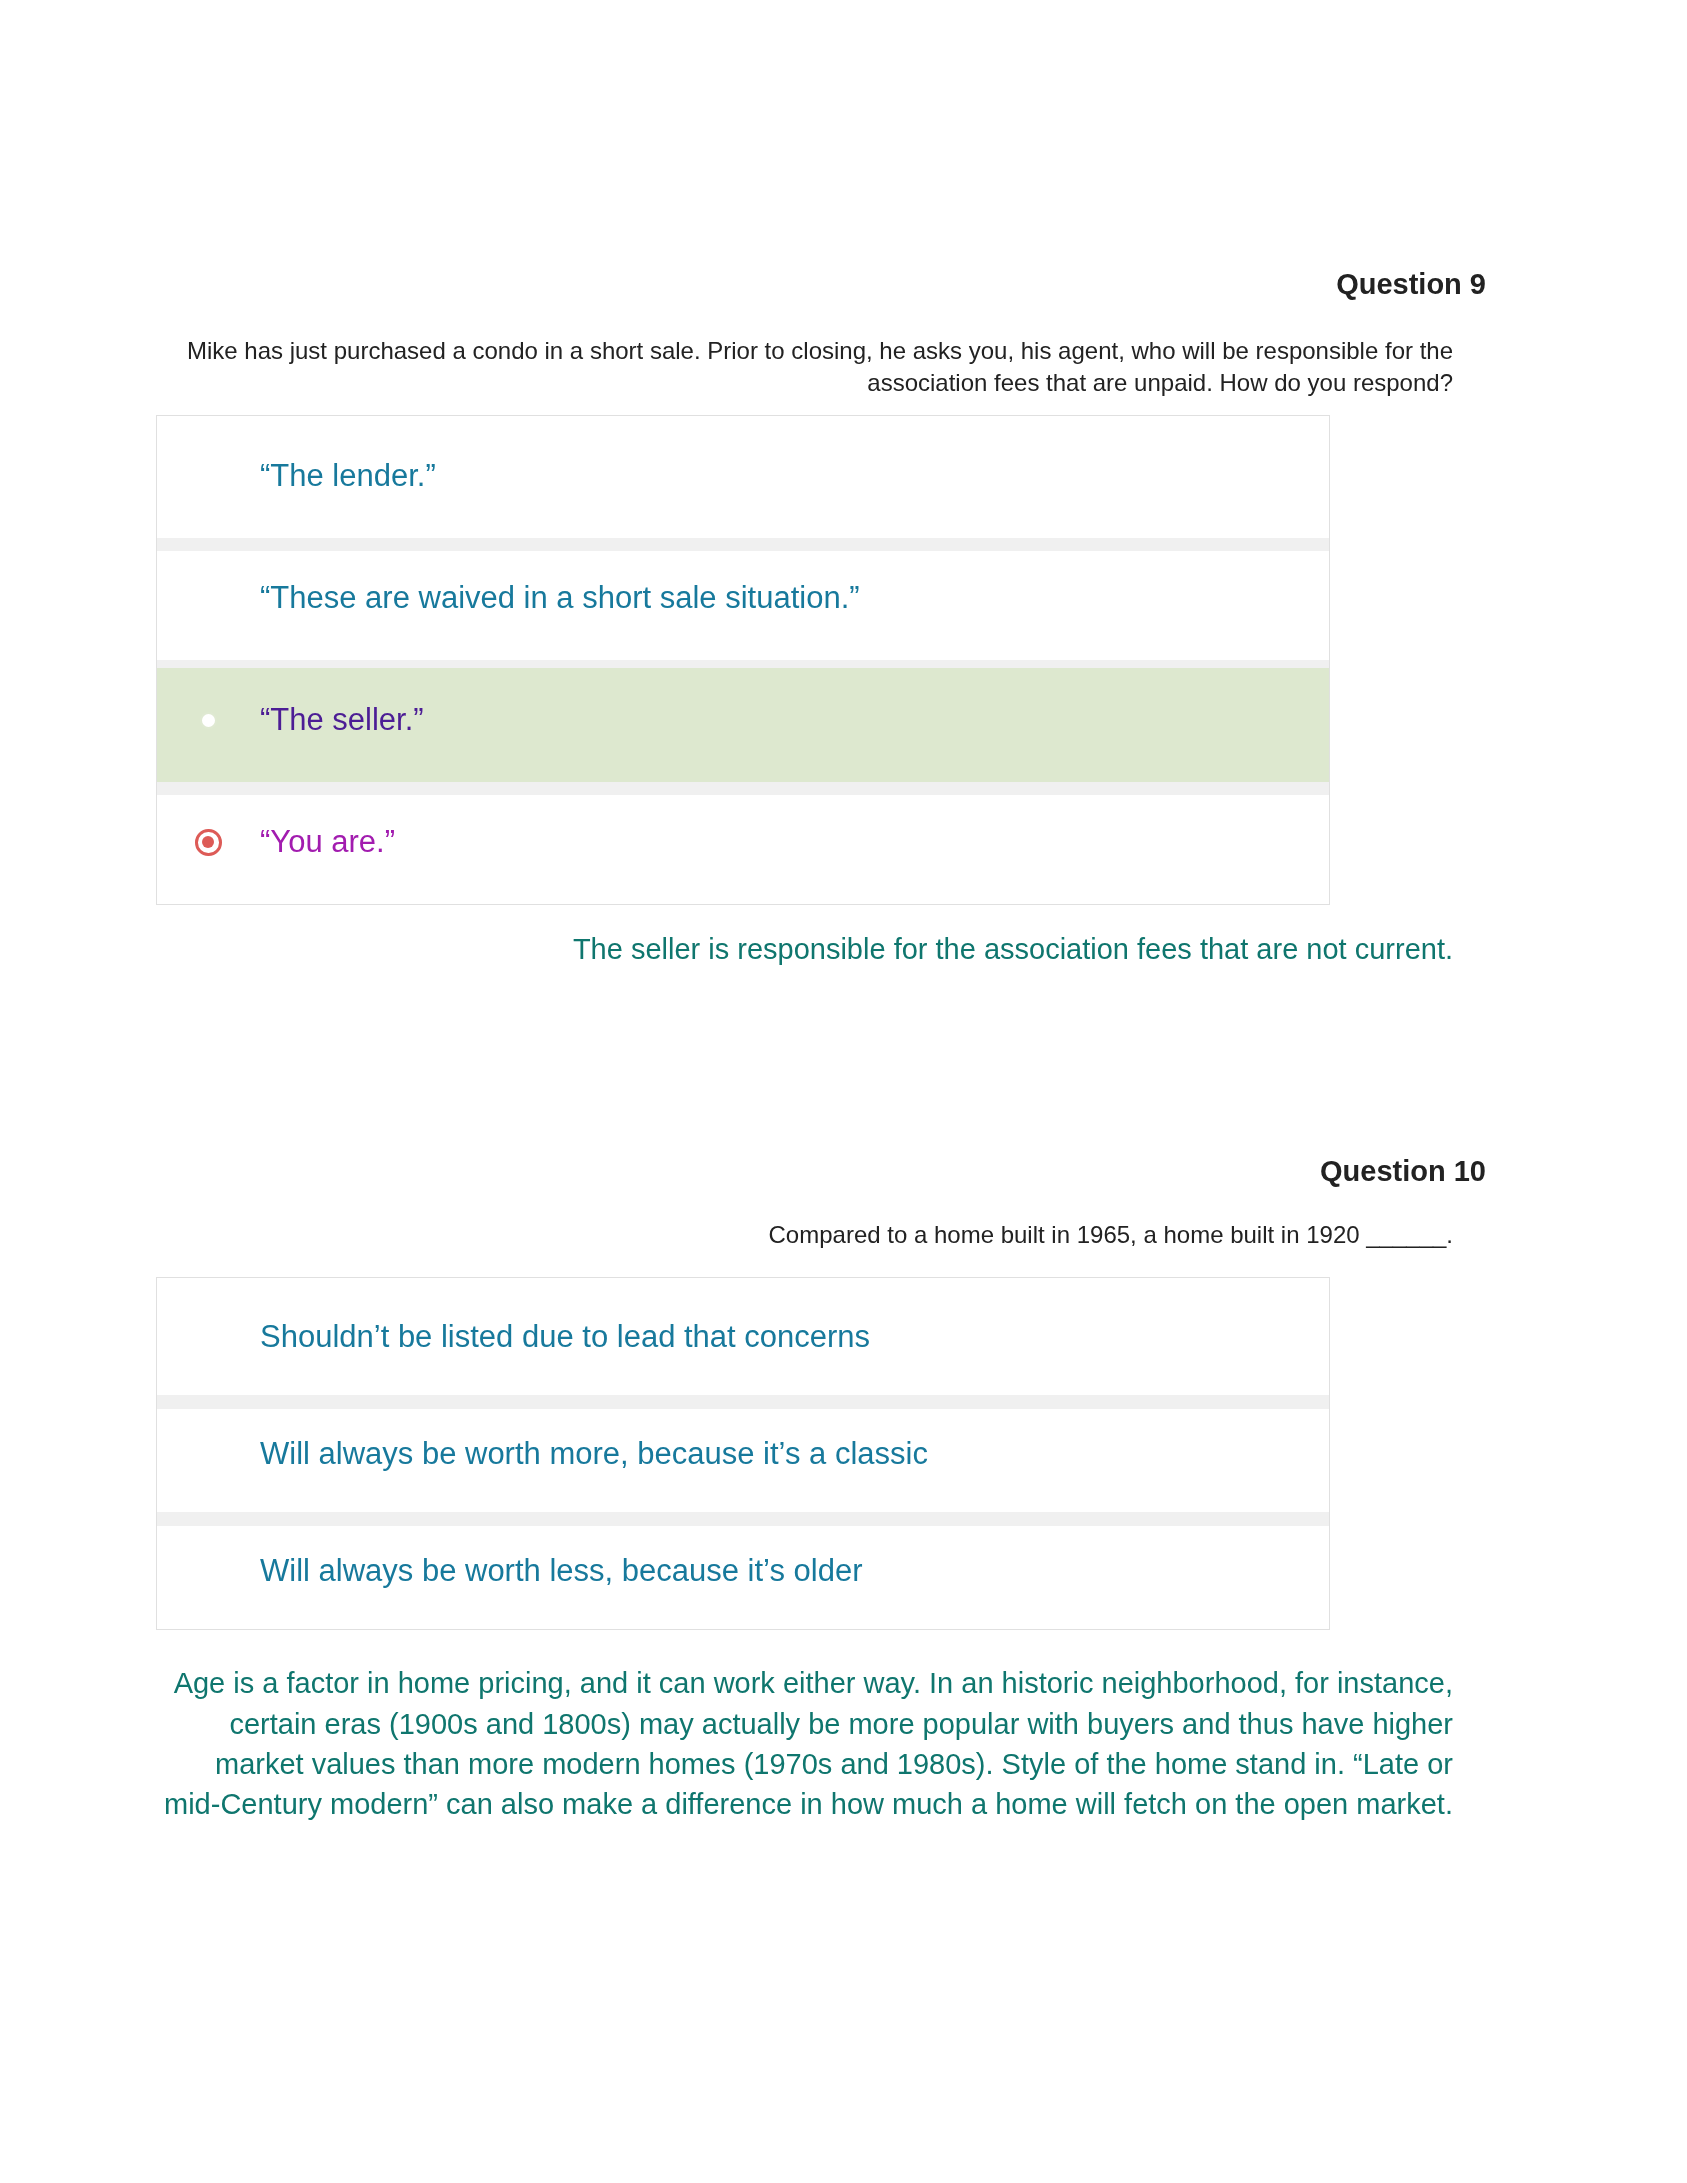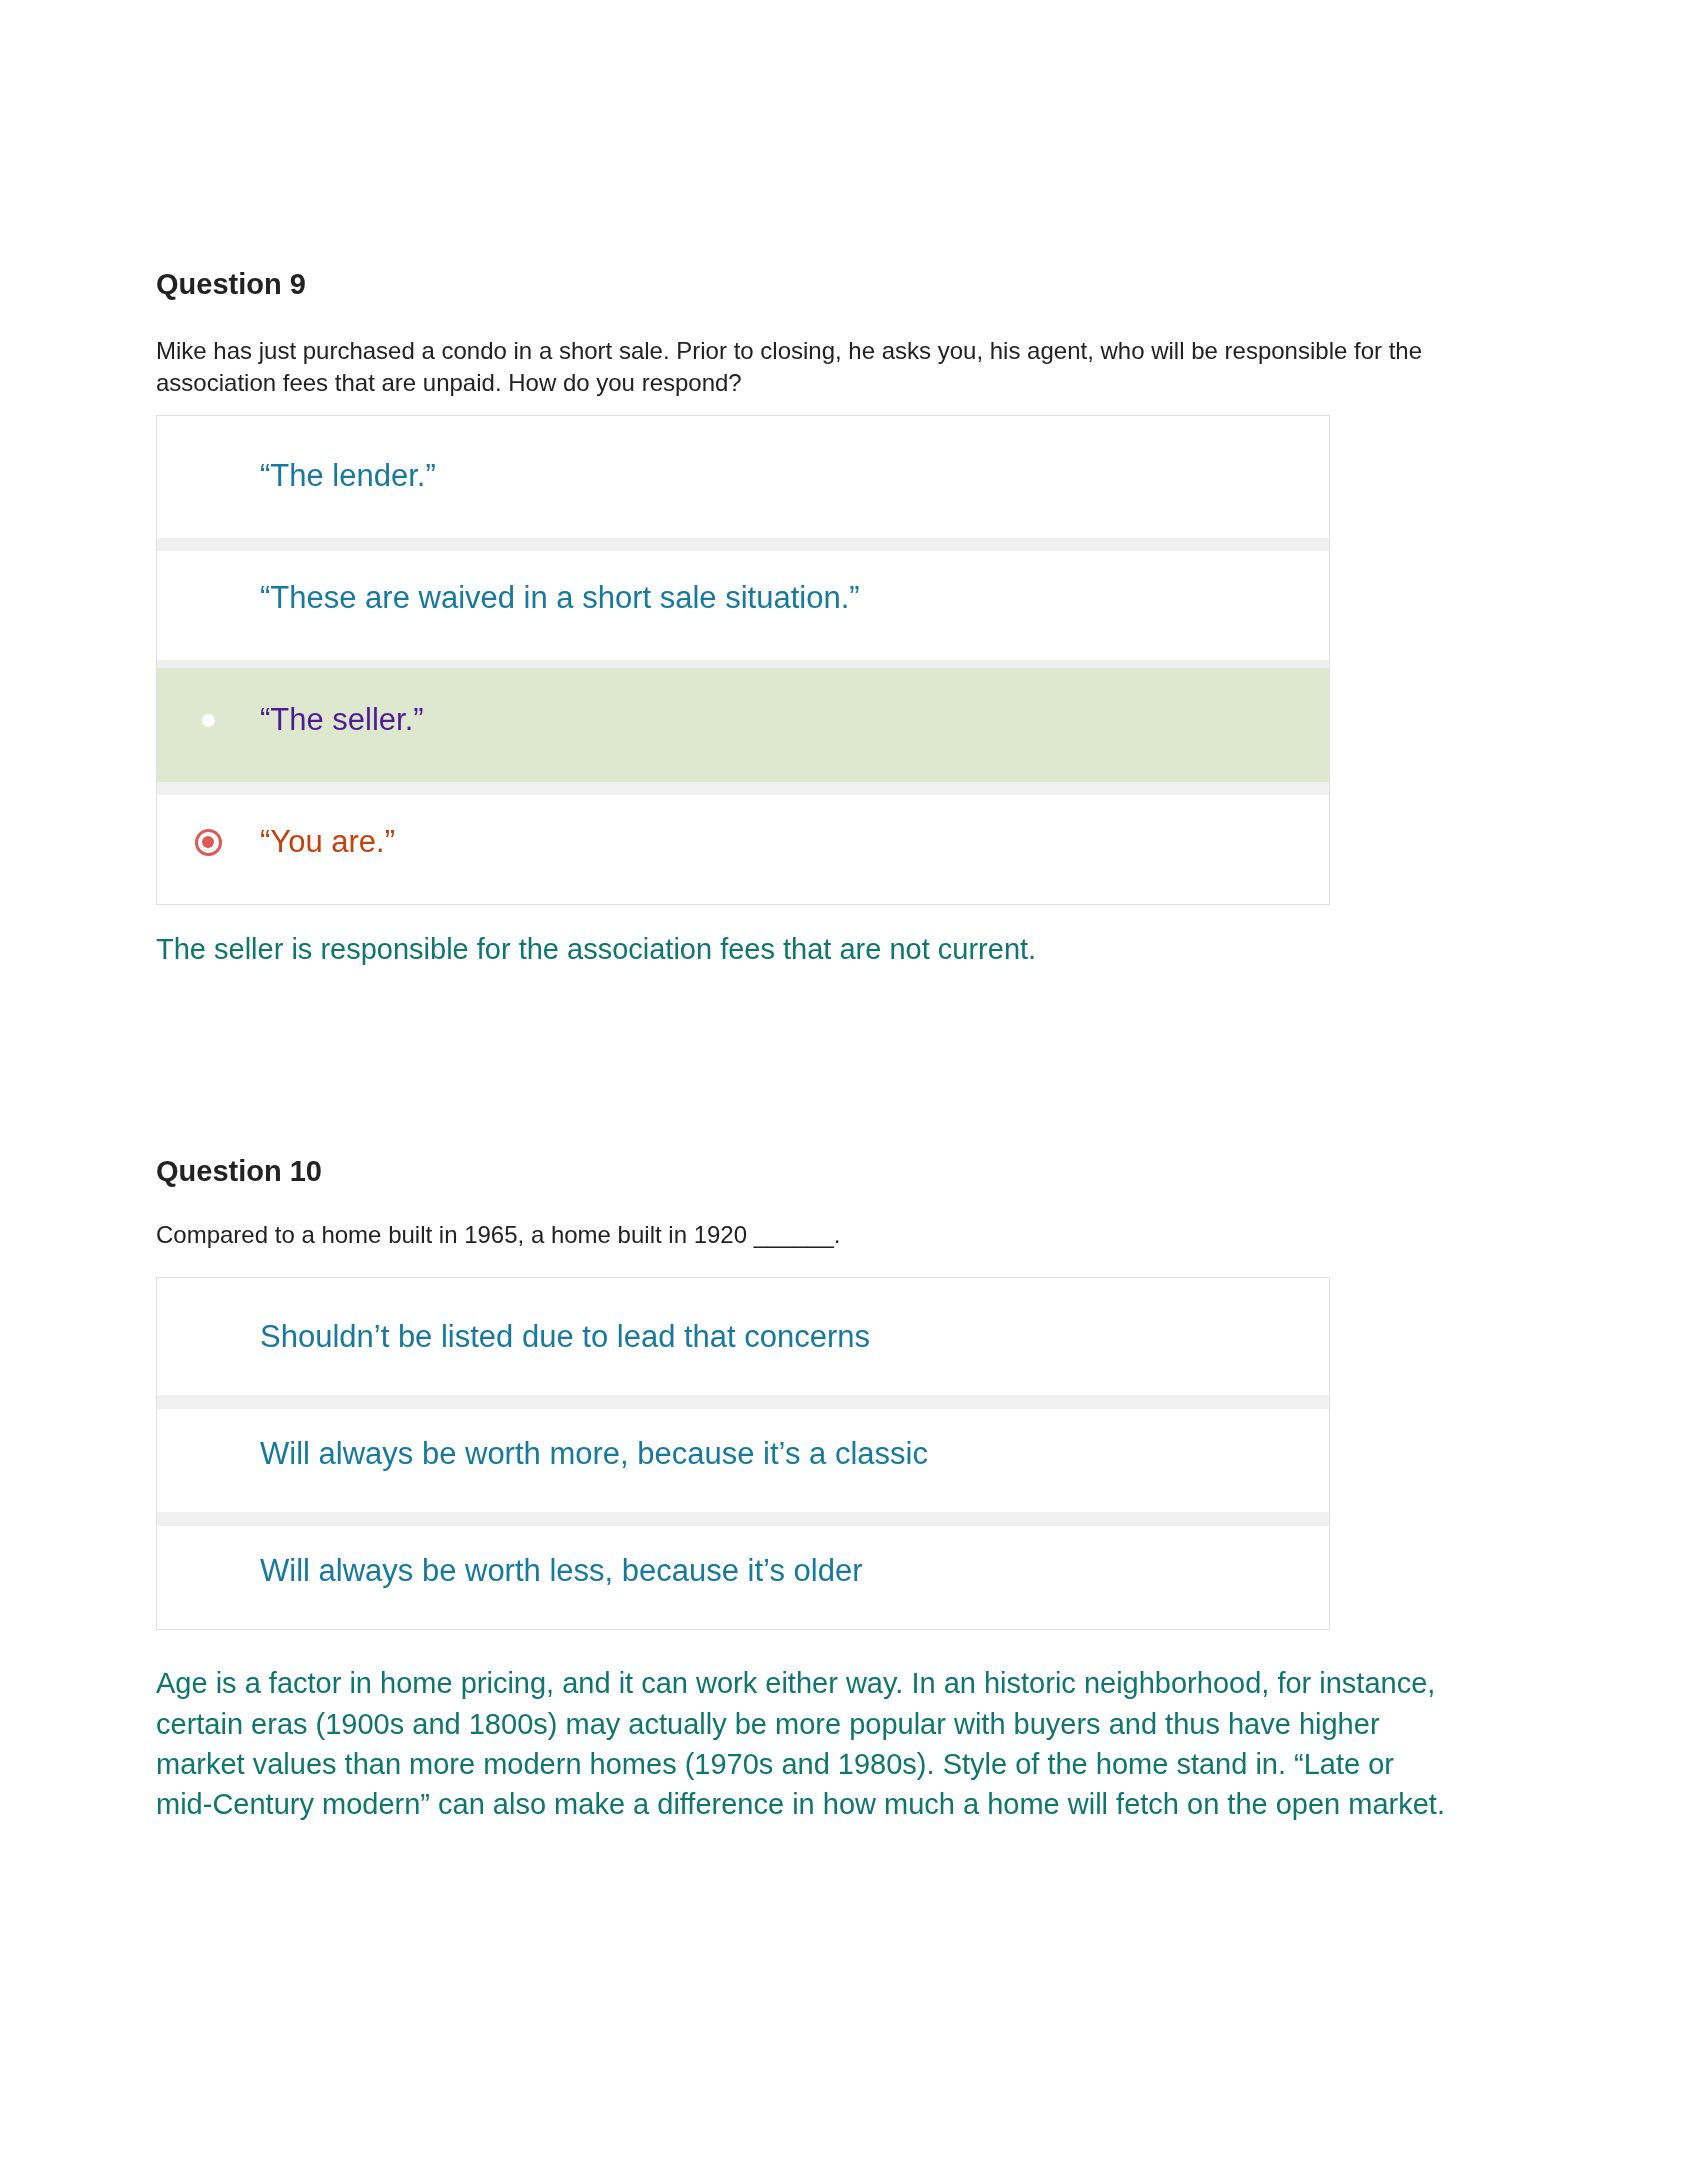--- a/index.html
+++ b/index.html
@@ -1,35 +1,35 @@
 <!DOCTYPE html>
 <html style="font-size:10.6px"><head>
 <meta charset="utf-8">
 <style>
   html,body{margin:0;padding:0;}
   body{width:1687px;height:2183px;background:#ffffff;
        font-family:"Liberation Sans",sans-serif;}
   .page{position:relative;width:1687px;height:2183px;overflow:hidden;}
   .wrap{position:absolute;left:156px;top:0;width:1330px;}
 
-  .qblock{position:absolute;left:0;width:1330px;}
+  .qblock{position:absolute;left:0;width:1330px;text-align:right;}
   .q-title{font-weight:bold;font-size:29px;color:#222;line-height:1.2;margin:0 0 0 0;}
   .q-stem{font-size:24px;color:#222;line-height:1.36;margin:0;width:1297px;}
 
   .opts{border:0.7px solid #e0e0e0;width:1174px;box-sizing:border-box;background:#fff;position:relative;}
   .opt{display:flex;align-items:center;height:122px;box-sizing:border-box;
        background:#fff;position:relative;}
   .opt + .opt::before{content:"";position:absolute;left:0;right:0;top:0;height:13.2px;background:#f0f0f0;}
   .opts.q10 .opt{height:117px;}
   .opt.correct{background:#dde8cf;}
   .opt.correct::before{height:8px;}
   .mark{width:103px;flex:0 0 103px;display:flex;align-items:center;justify-content:center;}
   .lbl{font-size:31px;color:#17799c;line-height:1.3;}
   .opt.correct .lbl{color:#4c1d95;}
-  .opt.wrong .lbl{color:#c2410c;}
+  .opt.wrong .lbl{color:#a21caf;}
 
   .expl{font-size:29px;color:#0f766e;line-height:1.385;width:1297px;}
 
   .dot-open{width:17px;height:17px;border-radius:50%;background:#ffffff;
             border:2px solid #dfe9d2;box-sizing:border-box;}
   .dot-filled{position:relative;width:26.5px;height:26.5px;border-radius:50%;
               border:3.3px solid #dd5b57;box-sizing:border-box;background:#ffffff;}
   .dot-filled::after{content:"";position:absolute;left:4px;top:4px;width:12px;height:12px;
               border-radius:50%;background:#dd5b57;}
   .chk{display:block;width:29px;height:24px;margin-top:-1.3px;}

